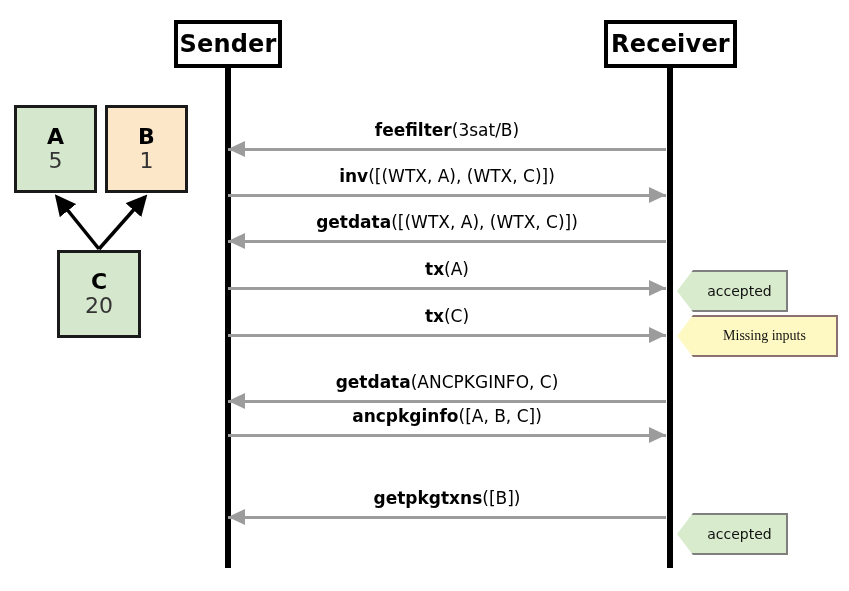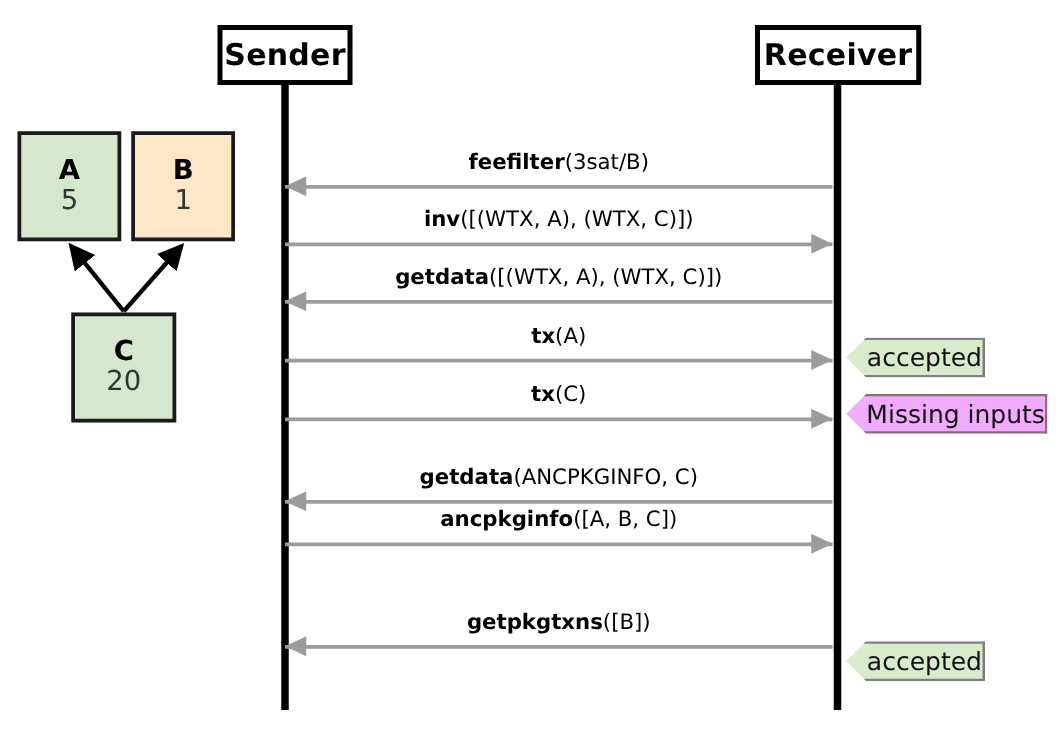--- a/index.html
+++ b/index.html
@@ -127,30 +127,30 @@
     border-left: 17px solid #9c9c9c;
   }
 
   
   .badge {
     position: absolute;
     box-sizing: border-box;
     display: flex;
     align-items: center;
     justify-content: center;
-    font-size: 20px;
+    font-size: 14px;
     color: #111111;
     padding-left: 16px;
-    height: 32px;
+    height: 42px;
     border: 2px solid #808080;
     border-left: none;
     clip-path: polygon(16px 0, 100% 0, 100% 100%, 16px 100%, 0 50%);
   }
   .badge-accepted { background: #d8ebcc; border-color: #7f7f7f; }
-  .badge-rejected { background: #f0abfc; border-color: #8a7070; }
+  .badge-rejected { background: #fef9c3; border-color: #8a7070; font-family: Liberation Serif, serif; }
 </style>
 </head>
 <body>
 
 <div id="canvas">
 
   <div class="actor-box" id="actor-sender">
     <span>Sender</span>
   </div>
 

